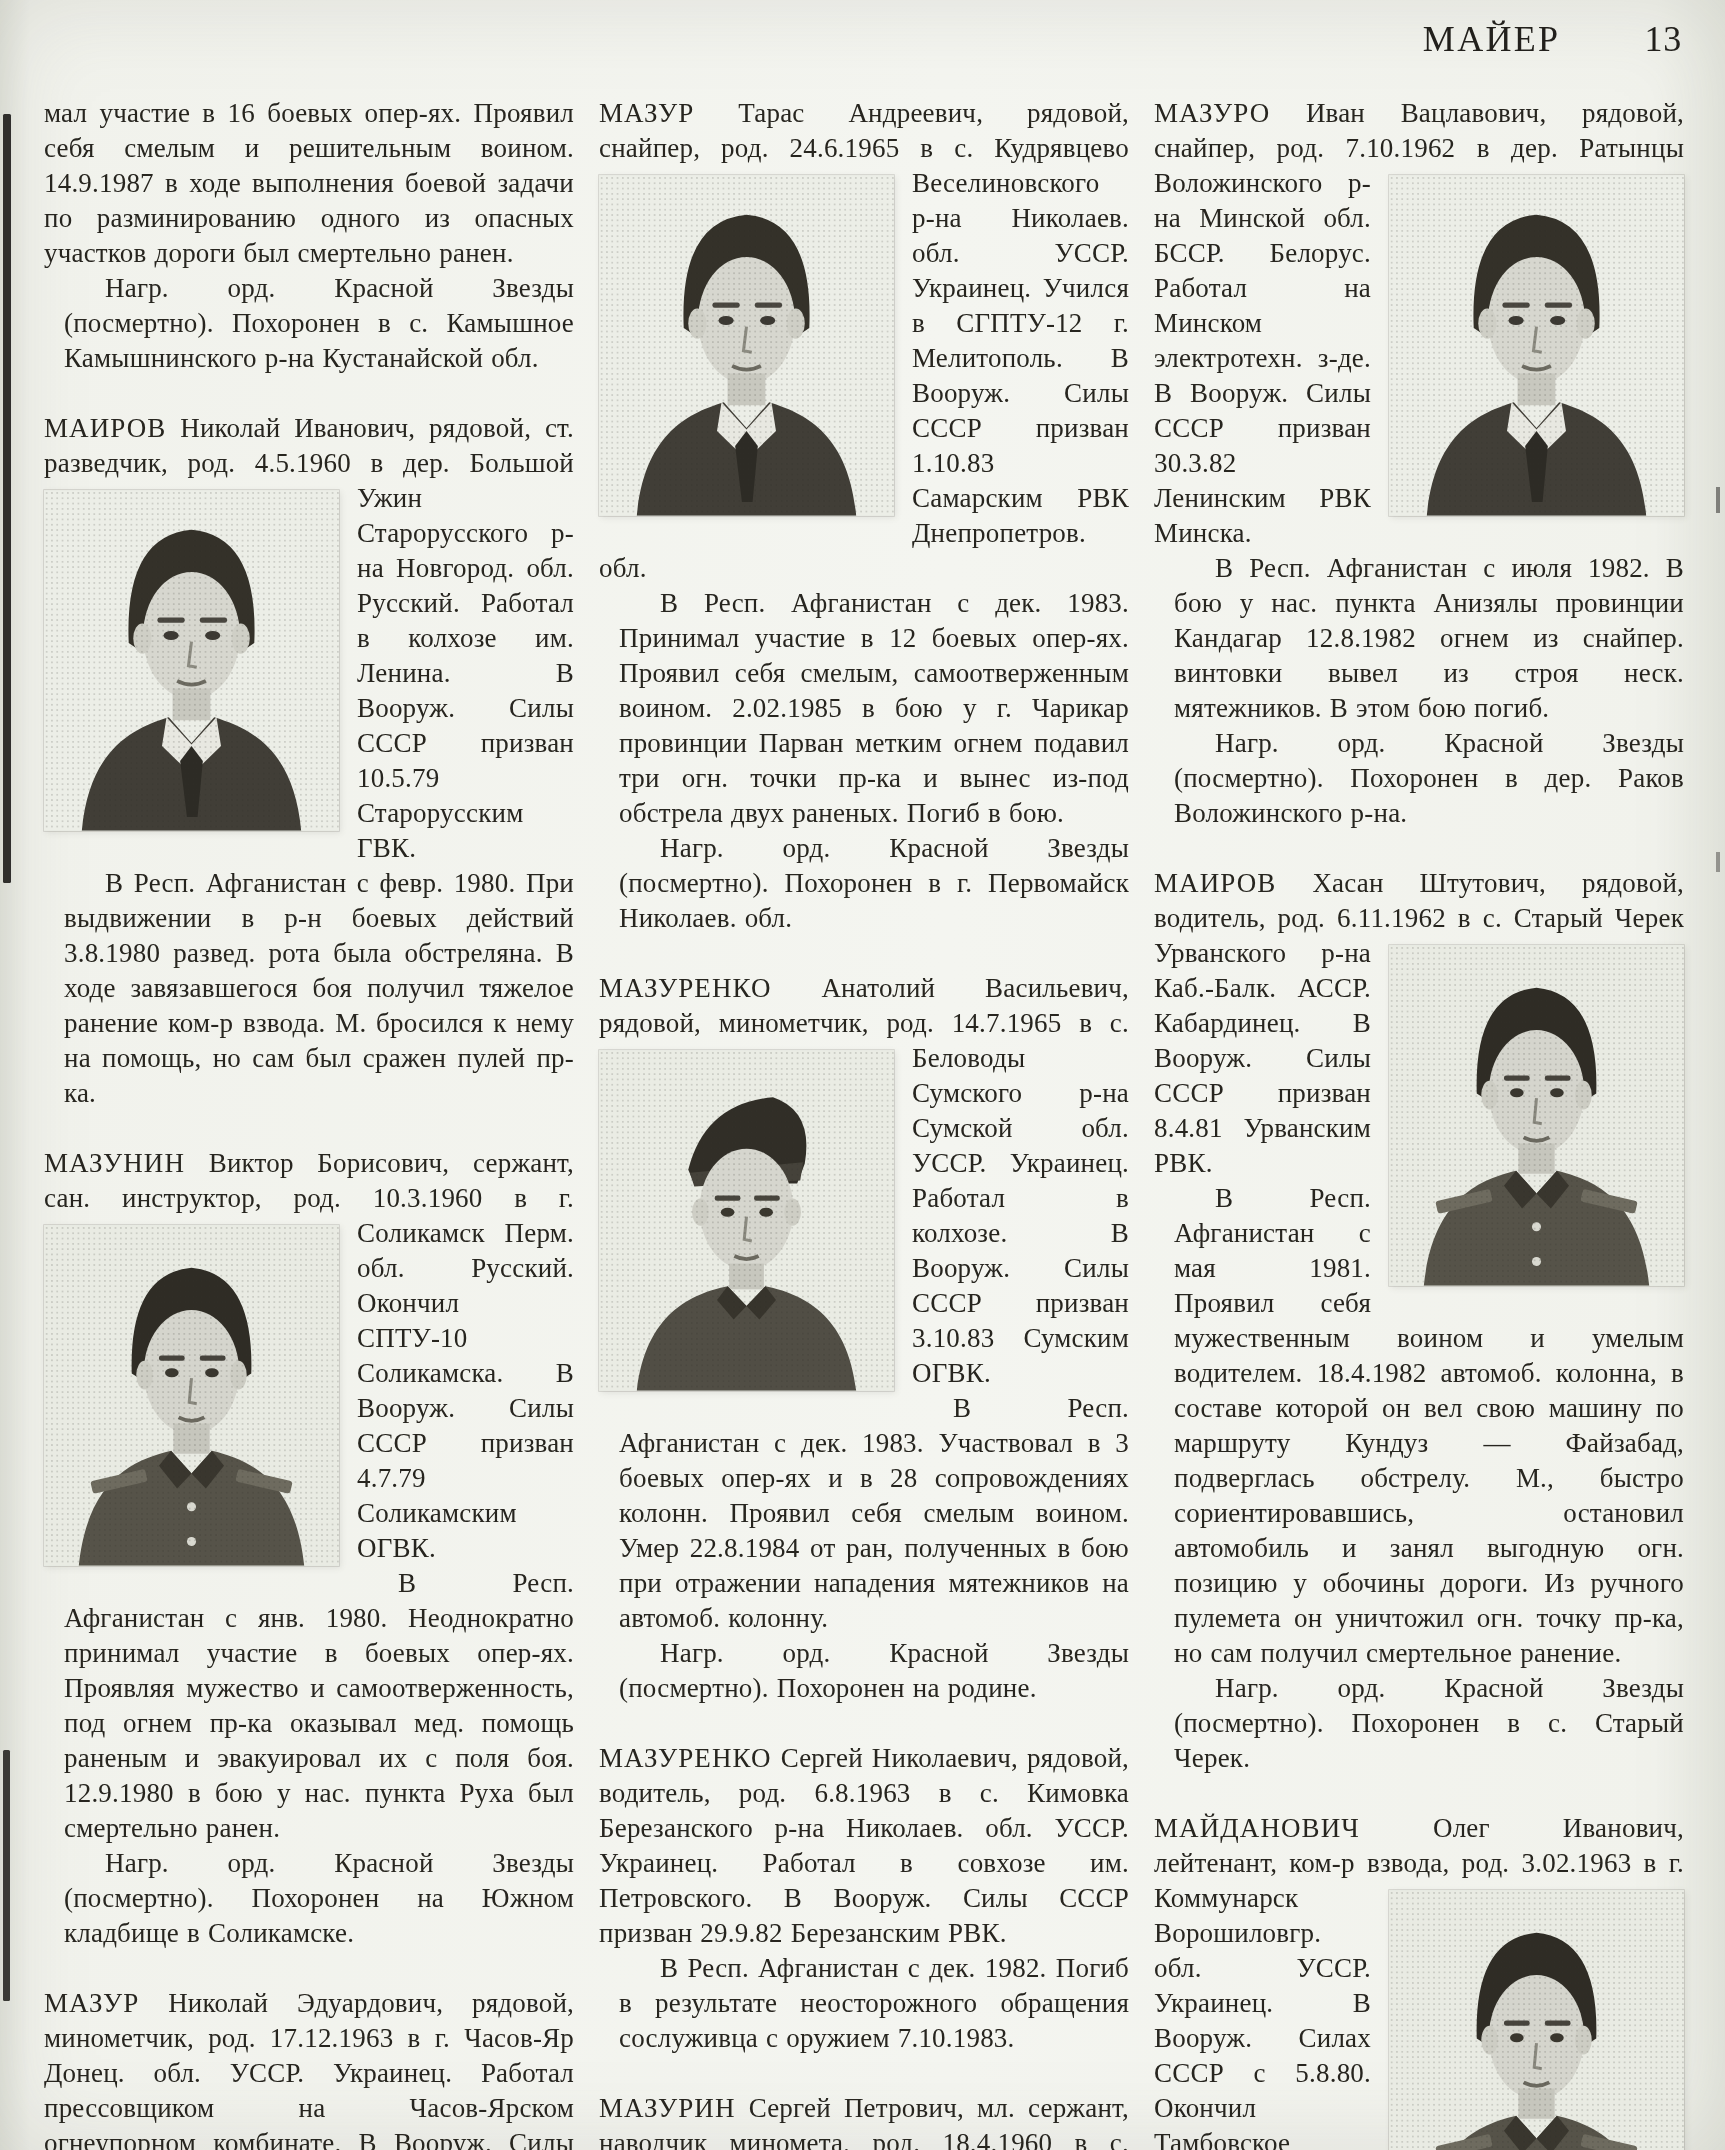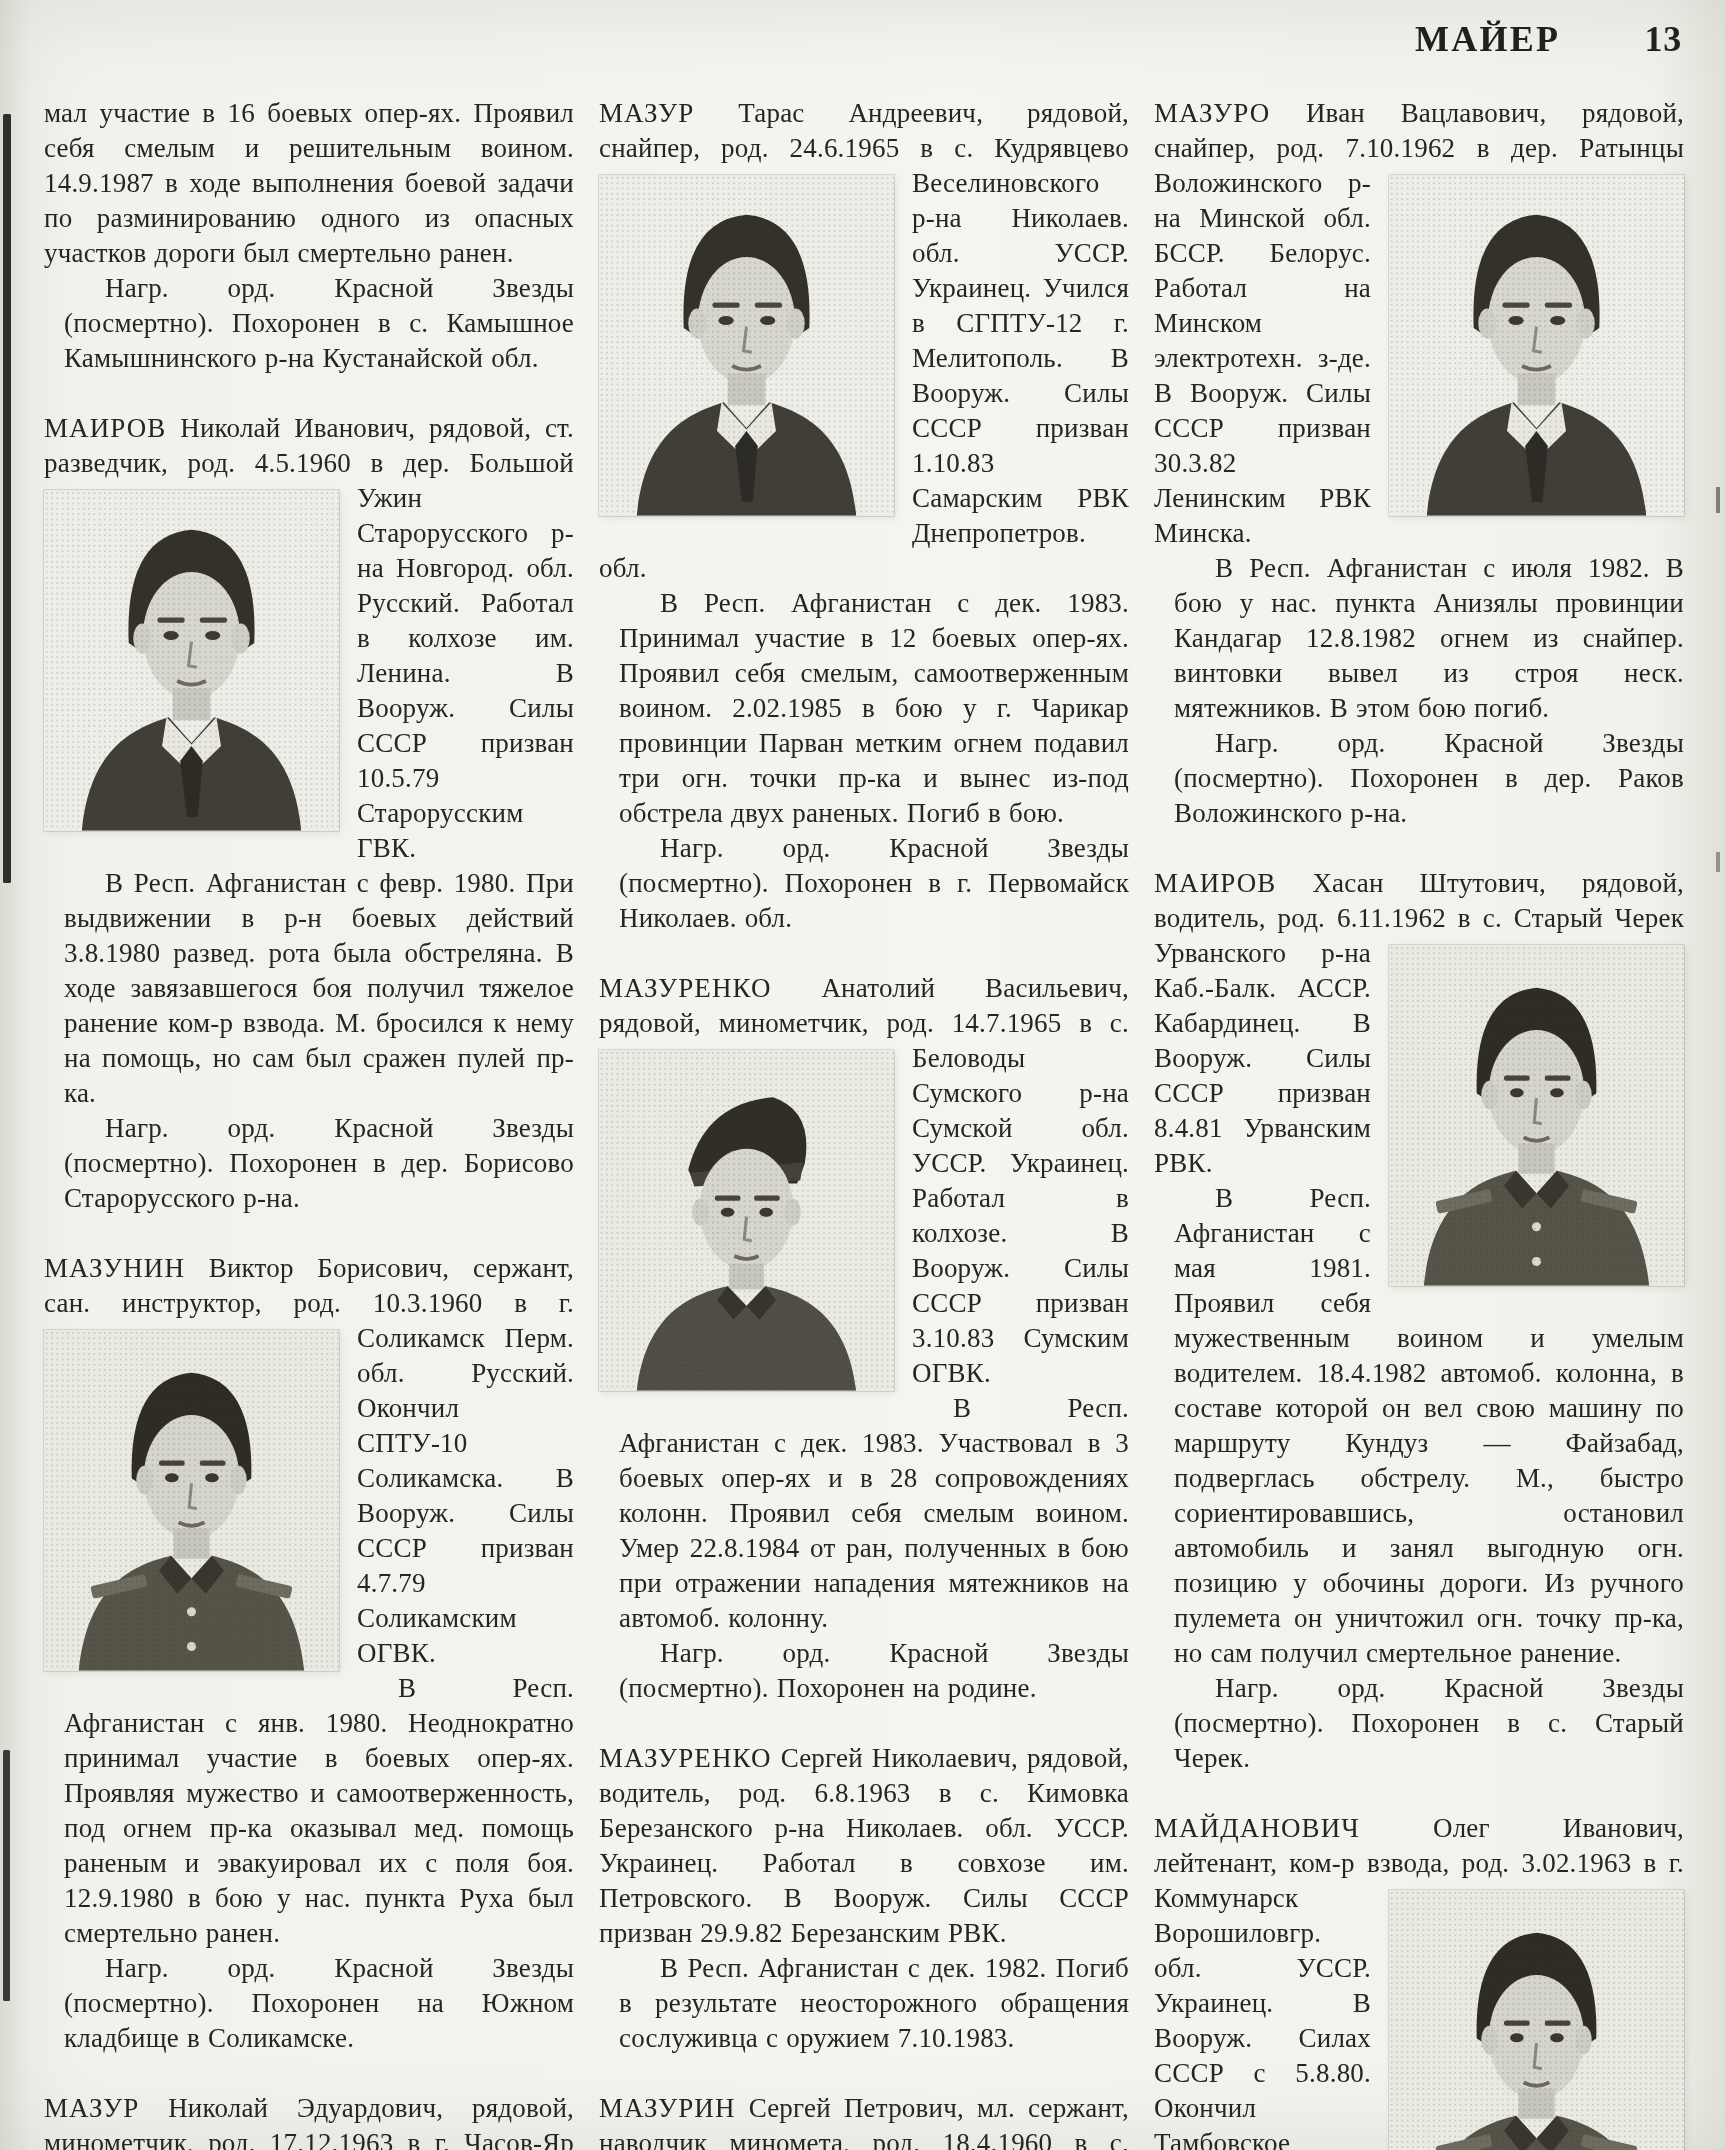--- a/index.html
+++ b/index.html
@@ -17,21 +17,21 @@
   
   .artifact{position:absolute;background:#1d1c19;}
   .a1{left:3px;top:114px;width:7.6px;height:769px;opacity:.9;border-radius:1.5px;}
   .a2{left:3px;top:1750px;width:6.8px;height:251px;opacity:.85;border-radius:1.5px;}
   .a3{right:4.6px;top:487px;width:4.6px;height:26px;opacity:.5;}
   .a4{right:5.3px;top:852px;width:3.8px;height:20px;opacity:.4;}
 
   .running-head{
     position:absolute;top:18px;left:0;width:1682px;
     display:flex;justify-content:flex-end;gap:84px;
-    font-weight:bold;font-size:36px;letter-spacing:2.3px;color:#22201c;
+    font-weight:normal;font-size:36px;letter-spacing:2.3px;color:#22201c;
   }
   .running-head .pageno{letter-spacing:0.8px;}
 
   .columns{
     position:absolute;left:44px;top:96px;width:1641px;
     display:flex;gap:25px;
   }
   .col{width:530px;font-size:27px;line-height:35px;letter-spacing:0.2px;word-spacing:1.1px;}
 
   p.jp{margin:0;text-align:justify;text-justify:inter-word;}
@@ -139,21 +139,20 @@
         <p class="jp ind">Нагр. орд. Красной Звезды (посмертно). Похоронен в с. Камышное Камышнинского р-на Кустанайской обл.</p>
       </div>
 
       <div class="entry">
         <p class="jp"><b class="nm">МАИРОВ</b> <span>Николай Иванович, рядовой, ст. разведчик, род. 4.5.1960 в дер. Большой</span> <span class="photo">
               <svg viewBox="0 0 390 450">
                 <use href="#p-suit"></use>
               </svg>
             </span><span>Ужин Старорусского р-на Новгород. обл. Русский. Работал в колхозе им. Ленина. В Вооруж. Силы СССР призван 10.5.79 Старорусским ГВК.</span></p>
         <p class="jp ind">В Респ. Афганистан с февр. 1980. При выдвижении в р-н боевых действий 3.8.1980 развед. рота была обстреляна. В ходе завязавшегося боя получил тяжелое ранение ком-р взвода. М. бросился к нему на помощь, но сам был сражен пулей пр-ка.</p>
-        <p class="jp ind">Нагр. орд. Красной Звезды (посмертно). Похоронен в дер. Борисово Старорусского р-на.</p>
       </div>
 
       <div class="entry">
         <p class="jp"><b class="nm">МАЗУНИН</b> <span>Виктор Борисович, сержант, сан. инструктор, род. 10.3.1960 в г. Соликамск</span> <span class="photo">
               <svg viewBox="0 0 390 450">
                 <use href="#p-uniform"></use>
               </svg>
             </span><span>Перм. обл. Русский. Окончил СПТУ-10 Соликамска. В Вооруж. Силы СССР призван 4.7.79 Соликамским ОГВК.</span></p>
         <p class="jp ind">В Респ. Афганистан с янв. 1980. Неоднократно принимал участие в боевых опер-ях. Проявляя мужество и самоотверженность, под огнем пр-ка оказывал мед. помощь раненым и эвакуировал их с поля боя. 12.9.1980 в бою у нас. пункта Руха был смертельно ранен.</p>
         <p class="jp ind">Нагр. орд. Красной Звезды (посмертно). Похоронен на Южном кладбище в Соликамске.</p>

